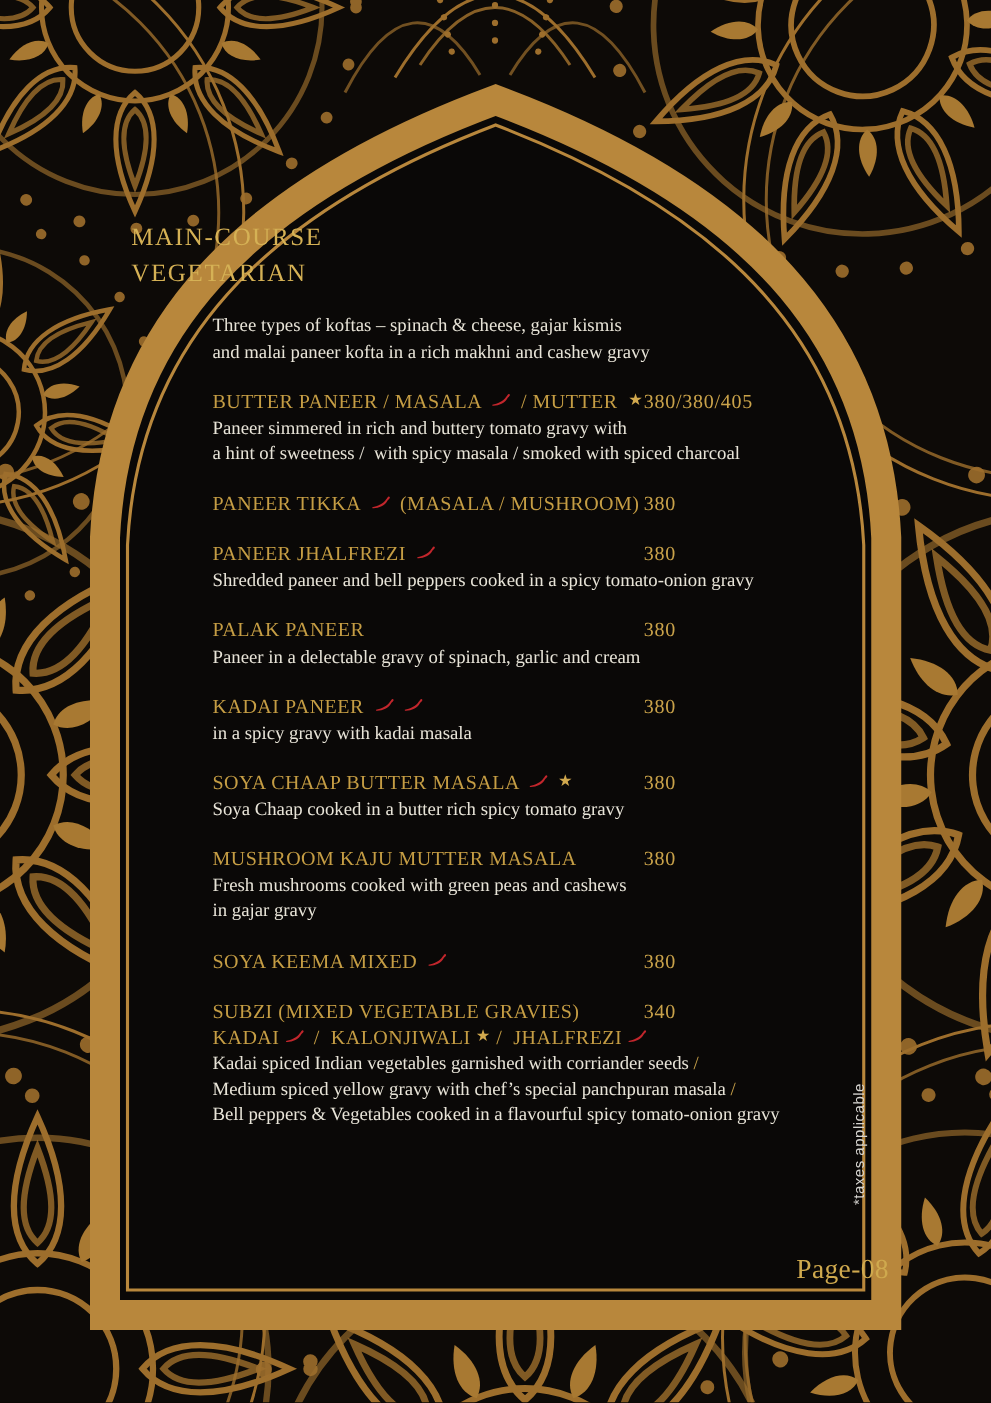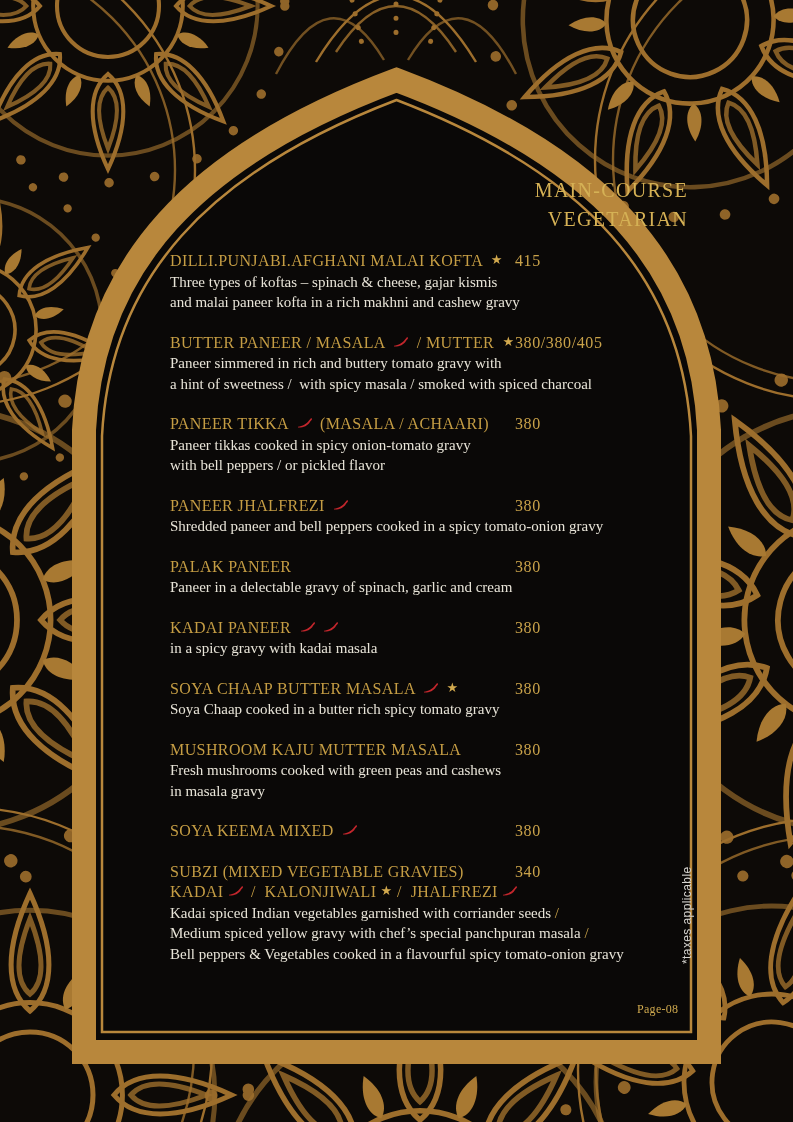--- a/index.html
+++ b/index.html
@@ -1,40 +1,40 @@
 <!DOCTYPE html>
 <html><head>
 <meta charset="utf-8">
 <style>
   html,body{margin:0;padding:0;background:#0d0a07;}
   .page{position:relative;width:793px;height:1122px;background:#0d0a07;overflow:hidden;
         font-family:"Liberation Serif",serif;}
   svg.bg{position:absolute;left:0;top:0;}
 
-  .menu-title{position:absolute;left:105px;top:176px;width:583px;text-align:right;
+  .menu-title{position:absolute;left:105px;top:176px;width:583px;text-align:left;
               color:#d5b155;font-size:20px;line-height:29px;letter-spacing:1.3px;}
 
   .items{position:absolute;left:170px;top:251px;width:490px;}
   .item{margin-bottom:20px;}
   .head{position:relative;white-space:nowrap;line-height:20.5px;height:20.5px;}
   .name{color:#c59d44;font-size:16px;letter-spacing:0.4px;}
   .head2{position:relative;white-space:nowrap;line-height:20.5px;height:20.5px;
          color:#c59d44;font-size:16px;letter-spacing:0.4px;}
   .price{position:absolute;left:345px;top:0;color:#c9a24a;font-size:16px;letter-spacing:0.6px;}
   .desc-line{color:#e8e4d8;font-size:15px;line-height:20.5px;white-space:pre;}
   .t{white-space:pre;}
   .gold{color:#c9a24a;}
   .chili{display:inline-block;margin:0 3px 0 4px;transform:translateY(-1px) rotate(-6deg);}
   .chili svg{display:inline-block;vertical-align:baseline;}
   .star{color:#d2a94e;font-size:13px;margin-left:4px;position:relative;top:-2px;display:inline-block;}
 
   .taxes{position:absolute;left:680px;top:964px;transform:rotate(-90deg);transform-origin:left top;
          font-family:"Liberation Sans",sans-serif;font-size:12px;color:#d6d4d0;
          letter-spacing:0.4px;white-space:nowrap;}
-  .pageno{position:absolute;left:637px;top:1002px;color:#cfa94e;font-size:12px;letter-spacing:0.3px;}
+  .pageno{position:absolute;left:637px;top:1002px;color:#cfa94e;font-size:22px;letter-spacing:0.3px;}
 </style>
 </head>
 <body>
 
 <div class="page">
 
   <svg class="bg" width="793" height="1122" viewBox="0 0 793 1122">
     <defs>
       <g id="mnd" fill="none">
         <circle r="30"></circle>
@@ -92,24 +92,20 @@
     <path d="M102 1032 L102 436 C110 278 208 172 396.5 100 C585 172 683 278 691 436 L691 1032 Z" fill="none" stroke="#b8873c" stroke-width="2.5" stroke-miterlimit="12"></path>
   </svg>
 
   <div class="menu-title">
     <div>MAIN-COURSE</div>
     <div>VEGETARIAN</div>
   </div>
 
   <div class="items" id="items">
   <div class="item">
-    <div class="head">
-      <span class="name"><span class="t">DILLI.PUNJABI.AFGHANI MALAI KOFTA </span><span class="star">★</span></span>
-      <span class="price">415</span>
-    </div>
 
     <div class="desc">
           <div class="desc-line"><span class="t">Three types of koftas – spinach &amp; cheese, gajar kismis</span></div>
           <div class="desc-line"><span class="t">and malai paneer kofta in a rich makhni and cashew gravy</span></div>
         </div>
   </div>
 
   <div class="item">
     <div class="head">
       <span class="name"><span class="t">BUTTER PANEER / MASALA </span><span class="chili"><svg width="16" height="10" viewBox="0 0 16 10">
@@ -121,28 +117,24 @@
     <div class="desc">
           <div class="desc-line"><span class="t">Paneer simmered in rich and buttery tomato gravy with</span></div>
           <div class="desc-line"><span class="t">a hint of sweetness /  with spicy masala / smoked with spiced charcoal</span></div>
         </div>
   </div>
 
   <div class="item">
     <div class="head">
       <span class="name"><span class="t">PANEER TIKKA </span><span class="chili"><svg width="16" height="10" viewBox="0 0 16 10">
                 <path d="M0.6 8.8 C5.2 9.6 10.6 8.2 13.2 4.2 C13.7 3.4 14.8 3.1 15.3 2.2 C15.7 1.4 15 0.6 14.2 1 C13.4 1.4 13.3 2.2 12.5 2.6 C9.8 6.2 4.8 7.6 0.6 8 Z" fill="#c2262c"></path>
-              </svg></span><span class="t"> (MASALA / ACHAARI)</span></span>
-      <span class="price">380</span>
-    </div>
-
-    <div class="desc">
-          <div class="desc-line"><span class="t">Paneer tikkas cooked in spicy onion-tomato gravy</span></div>
-          <div class="desc-line"><span class="t">with bell peppers / or pickled flavor</span></div>
-        </div>
+              </svg></span><span class="t"> (MASALA / MUSHROOM)</span></span>
+      <span class="price">380</span>
+    </div>
+
   </div>
 
   <div class="item">
     <div class="head">
       <span class="name"><span class="t">PANEER JHALFREZI </span><span class="chili"><svg width="16" height="10" viewBox="0 0 16 10">
                 <path d="M0.6 8.8 C5.2 9.6 10.6 8.2 13.2 4.2 C13.7 3.4 14.8 3.1 15.3 2.2 C15.7 1.4 15 0.6 14.2 1 C13.4 1.4 13.3 2.2 12.5 2.6 C9.8 6.2 4.8 7.6 0.6 8 Z" fill="#c2262c"></path>
               </svg></span></span>
       <span class="price">380</span>
     </div>
 
@@ -191,21 +183,21 @@
   </div>
 
   <div class="item">
     <div class="head">
       <span class="name"><span class="t">MUSHROOM KAJU MUTTER MASALA</span></span>
       <span class="price">380</span>
     </div>
 
     <div class="desc">
           <div class="desc-line"><span class="t">Fresh mushrooms cooked with green peas and cashews</span></div>
-          <div class="desc-line"><span class="t">in masala gravy</span></div>
+          <div class="desc-line"><span class="t">in gajar gravy</span></div>
         </div>
   </div>
 
   <div class="item">
     <div class="head">
       <span class="name"><span class="t">SOYA KEEMA MIXED </span><span class="chili"><svg width="16" height="10" viewBox="0 0 16 10">
                 <path d="M0.6 8.8 C5.2 9.6 10.6 8.2 13.2 4.2 C13.7 3.4 14.8 3.1 15.3 2.2 C15.7 1.4 15 0.6 14.2 1 C13.4 1.4 13.3 2.2 12.5 2.6 C9.8 6.2 4.8 7.6 0.6 8 Z" fill="#c2262c"></path>
               </svg></span></span>
       <span class="price">380</span>
     </div>

